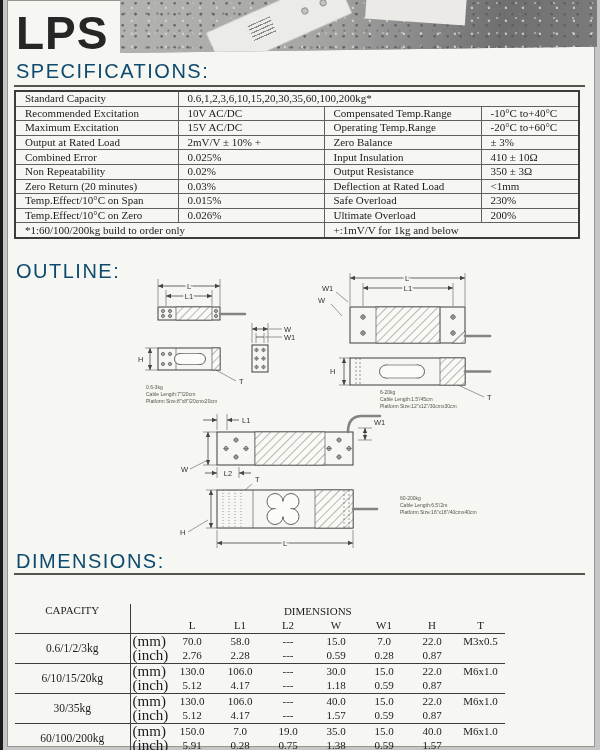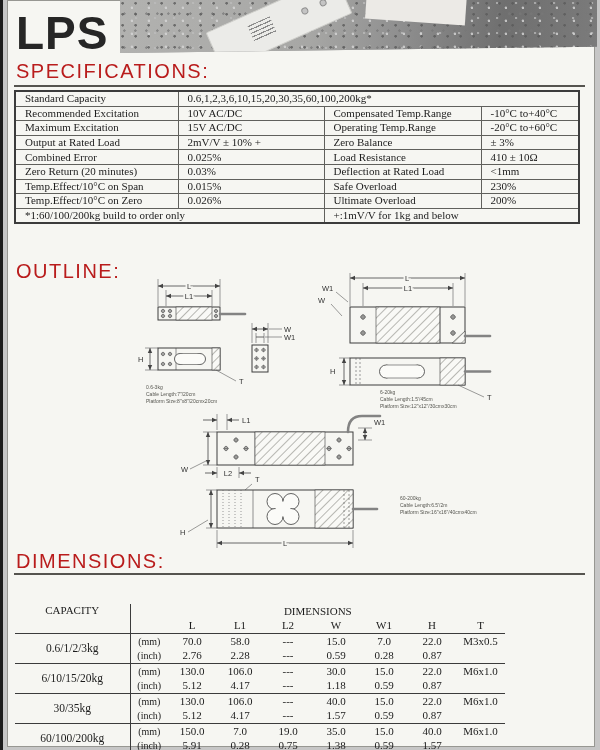--- a/index.html
+++ b/index.html
@@ -18,38 +18,38 @@
       radial-gradient(circle at 40% 80%, rgba(120,120,120,.7) 1px, transparent 1.5px),
       radial-gradient(circle at 85% 20%, rgba(190,190,190,.7) 1px, transparent 1.5px),
       linear-gradient(96deg,#b2b2b0 0%,#a7a7a5 40%,#909090 58%,#6f6f6f 80%,#7b7b7b 100%);
     background-size:13px 11px,17px 13px,11px 17px,19px 15px,100% 100%;}
   .beam{position:absolute;left:88px;top:2px;width:140px;height:40px;background:#ebebe8;border:1px solid #cfcfcb;border-radius:2px;transform:rotate(-24deg);}
   .beam-label{position:absolute;left:40px;top:10px;width:24px;height:17px;background:repeating-linear-gradient(180deg,#8a8a8a 0 1.2px,transparent 1.2px 3.8px);}
   .screw{position:absolute;width:5px;height:5px;border-radius:50%;background:#c4c4c4;border:1px solid #8f8f8f;}
   .s1{left:95px;top:16px;} .s2{left:115px;top:16px;}
   .photo-block{position:absolute;left:246px;top:-9px;width:100px;height:31px;background:#eceae6;transform:rotate(4deg);}
   
-  .h{position:absolute;margin:0;font-weight:400;font-size:20px;letter-spacing:1.5px;color:#b91c1c;font-family:"Liberation Sans",sans-serif;}
+  .h{position:absolute;margin:0;font-weight:400;font-size:20px;letter-spacing:1.5px;color:#0c4a6e;font-family:"Liberation Sans",sans-serif;}
   .spec-h{left:16px;top:60px;}
   .outline-h{left:16px;top:260px;}
   .dim-h{left:16px;top:550px;}
   .rule{position:absolute;left:14px;width:571px;border-top:2px solid #55544f;}
   .rule-spec{top:85px;} .rule-dim{top:573px;}
   
   .spec-table{position:absolute;left:14px;top:90px;width:564px;border-collapse:collapse;table-layout:fixed;
     border:2px solid #3c3c3c;font-family:"Liberation Serif",serif;font-size:11px;color:#1c1c1c;}
   .spec-table td{border:1px solid #60605c;height:13.6px;line-height:13px;padding:0 4px 0 9px;white-space:nowrap;overflow:hidden;}
   
   .dim-table{position:absolute;left:15px;top:604px;width:490px;border-collapse:collapse;table-layout:fixed;
     font-family:"Liberation Serif",serif;font-size:11px;color:#1c1c1c;border-bottom:1.5px solid #3c3c3c;}
   .dim-table td{border:0;height:14.5px;line-height:13px;padding:0 2px;text-align:center;white-space:nowrap;overflow:hidden;}
   .dim-table td.cap-h{border-right:1px solid #3c3c3c;vertical-align:top;}
   .dim-table td.cap{border-right:1px solid #3c3c3c;vertical-align:middle;font-size:11.5px;}
   .dim-table td.tl{border-top:1px solid #3c3c3c;}
-  .dim-table td.unit{font-size:10px;}
+  .dim-table td.unit{font-size:15px;}
   
   .outline-svg{position:absolute;left:118px;top:270px;}
   .outline-svg .edge{stroke:#3c3c3c;stroke-width:1;fill:none;}
   .outline-svg .thin{stroke:#4a4a4a;stroke-width:0.6;fill:none;}
   .outline-svg .ext{stroke:#5a5a5a;stroke-width:0.6;fill:none;}
   .outline-svg .dim{stroke:#444;stroke-width:0.8;fill:none;}
   .outline-svg .cable{stroke:#838383;stroke-width:2.6;stroke-linecap:round;fill:none;}
   .outline-svg text{font-family:"Liberation Sans",sans-serif;}
   .outline-svg .dim-t{font-size:7.5px;fill:#333;}
   .outline-svg .ml{font-size:7.5px;fill:#333;stroke:#f6f6f2;stroke-width:4px;paint-order:stroke;}
@@ -102,22 +102,28 @@
         </tr>
         <tr>
           <td>Output at Rated Load</td>
           <td>2mV/V ± 10% +</td>
           <td>Zero Balance</td>
           <td>± 3%</td>
         </tr>
         <tr>
           <td>Combined Error</td>
           <td>0.025%</td>
-          <td>Load Resistance</td>
+          <td>Input Insulation</td>
           <td>410 ± 10Ω</td>
+        </tr>
+        <tr>
+          <td>Non Repeatability</td>
+          <td>0.02%</td>
+          <td>Output Resistance</td>
+          <td>350 ± 3Ω</td>
         </tr>
         <tr>
           <td>Zero Return (20 minutes)</td>
           <td>0.03%</td>
           <td>Deflection at Rated Load</td>
           <td>&lt;1mm</td>
         </tr>
         <tr>
           <td>Temp.Effect/10°C on Span</td>
           <td>0.015%</td>

